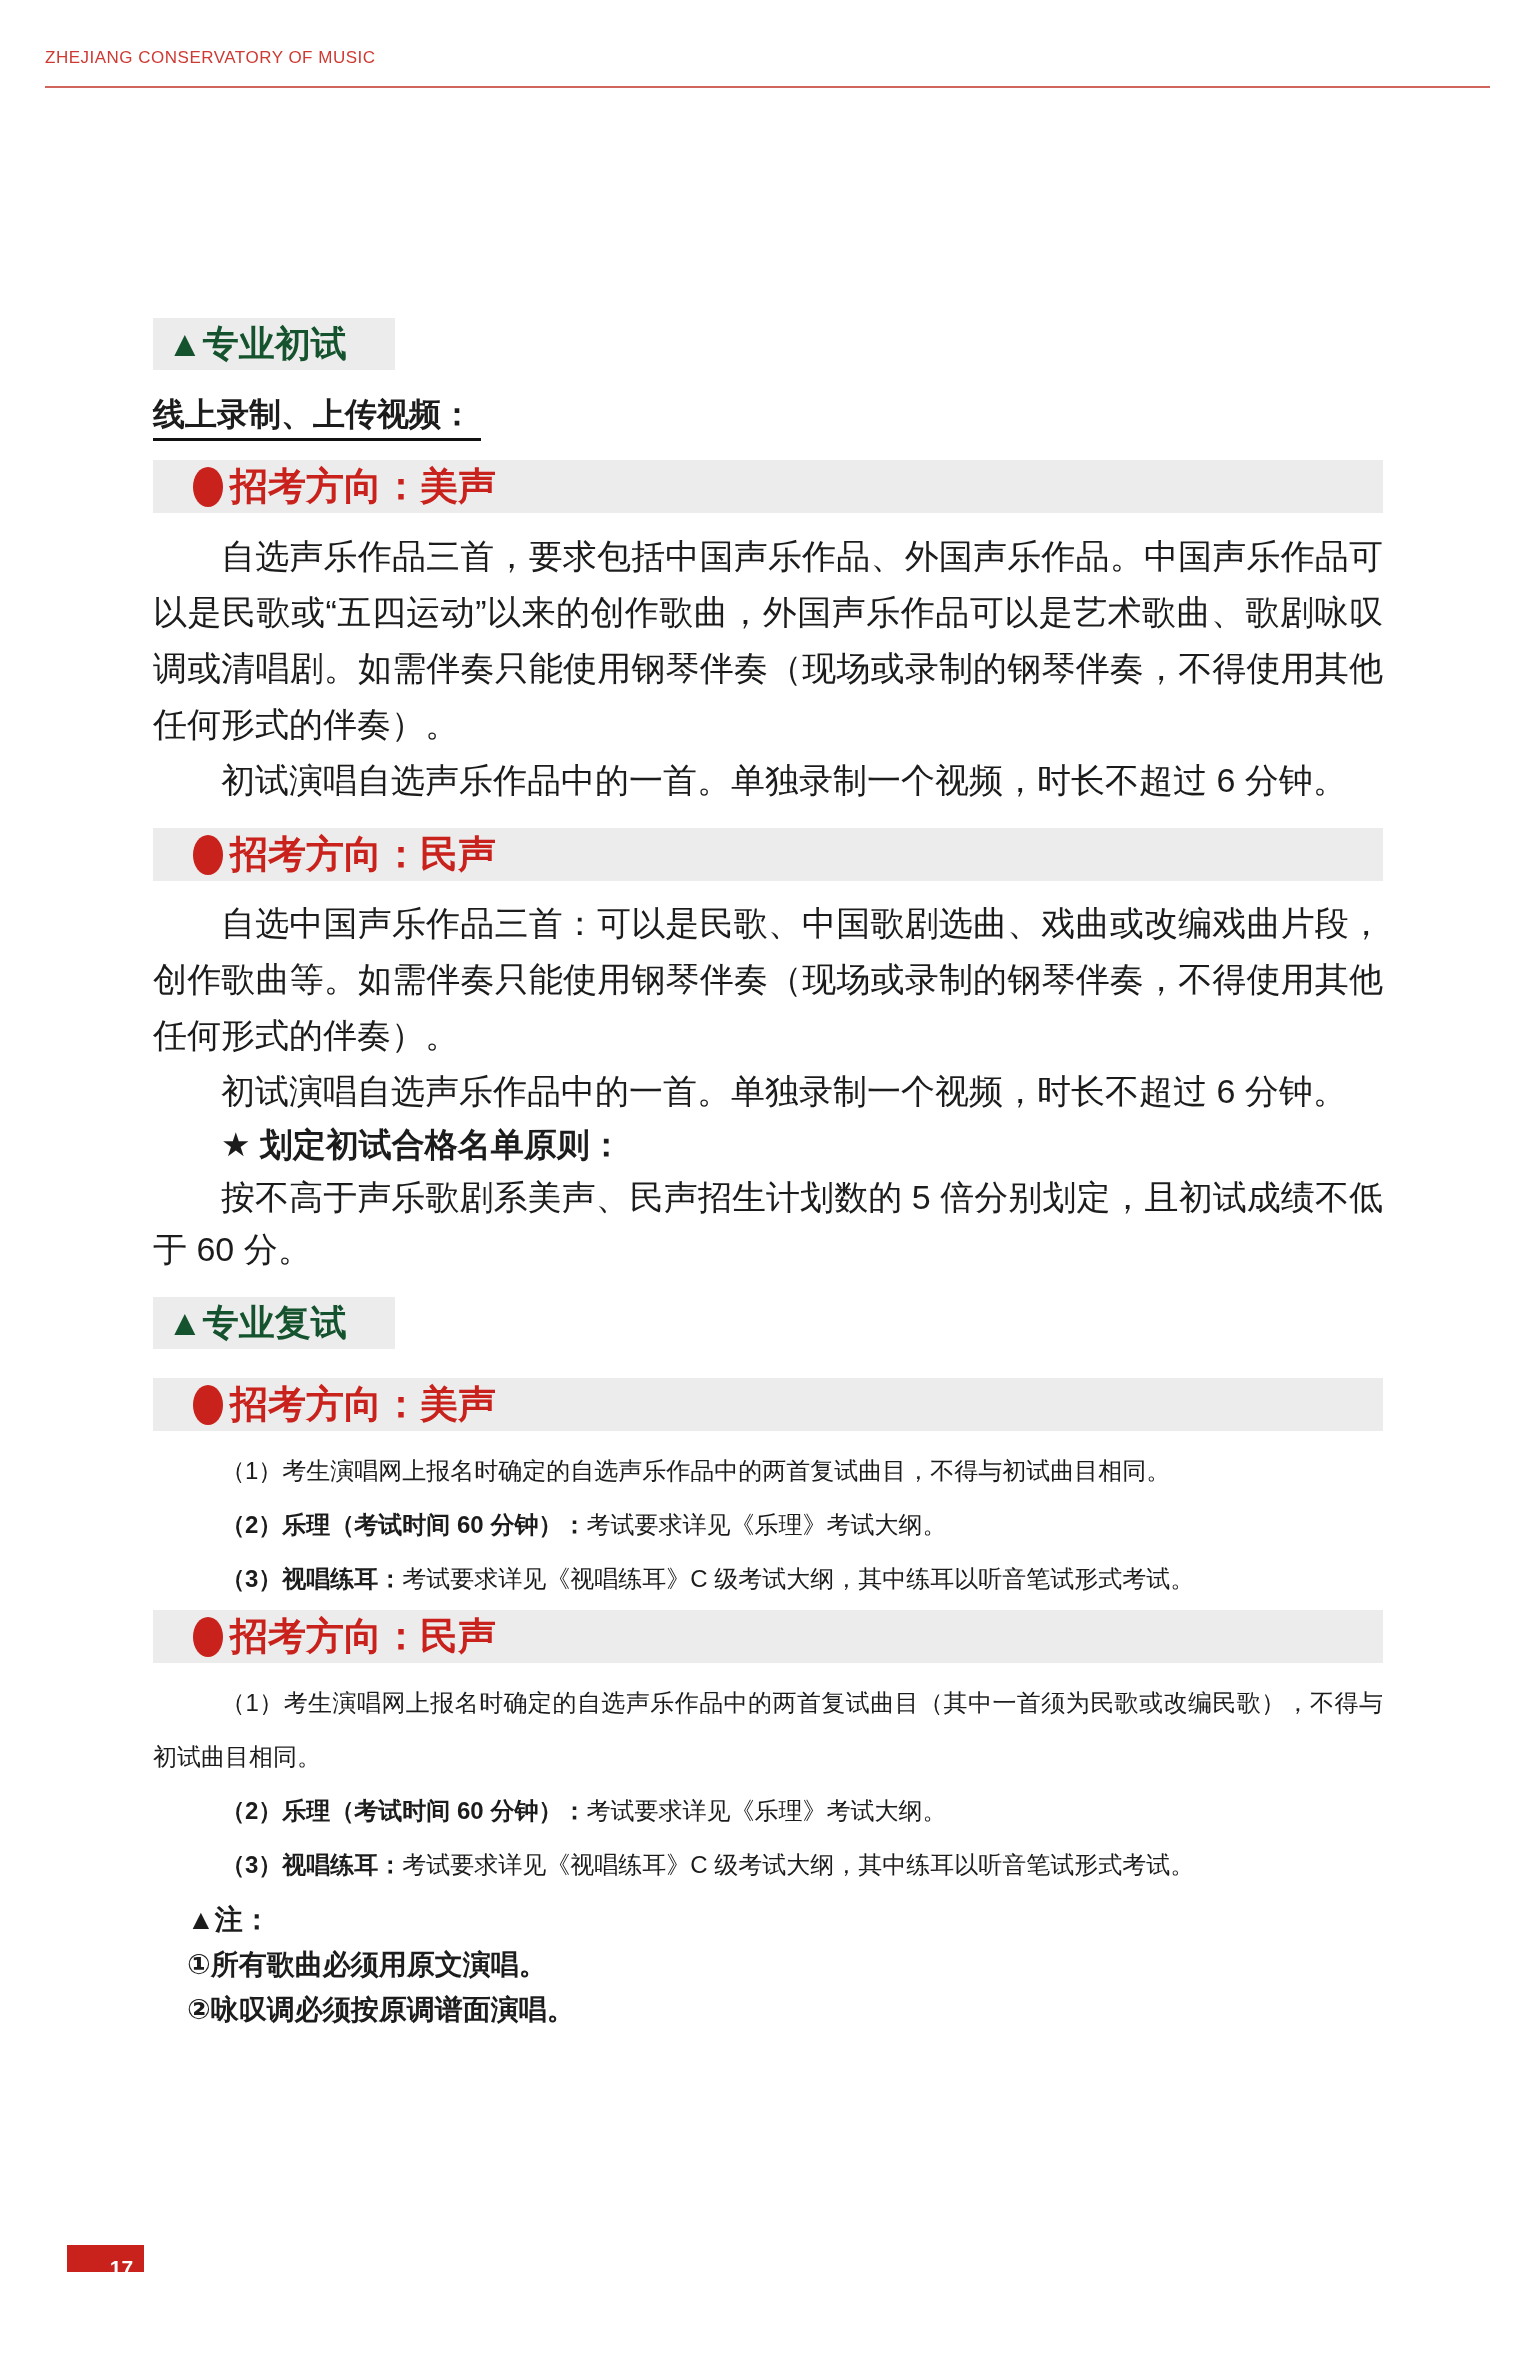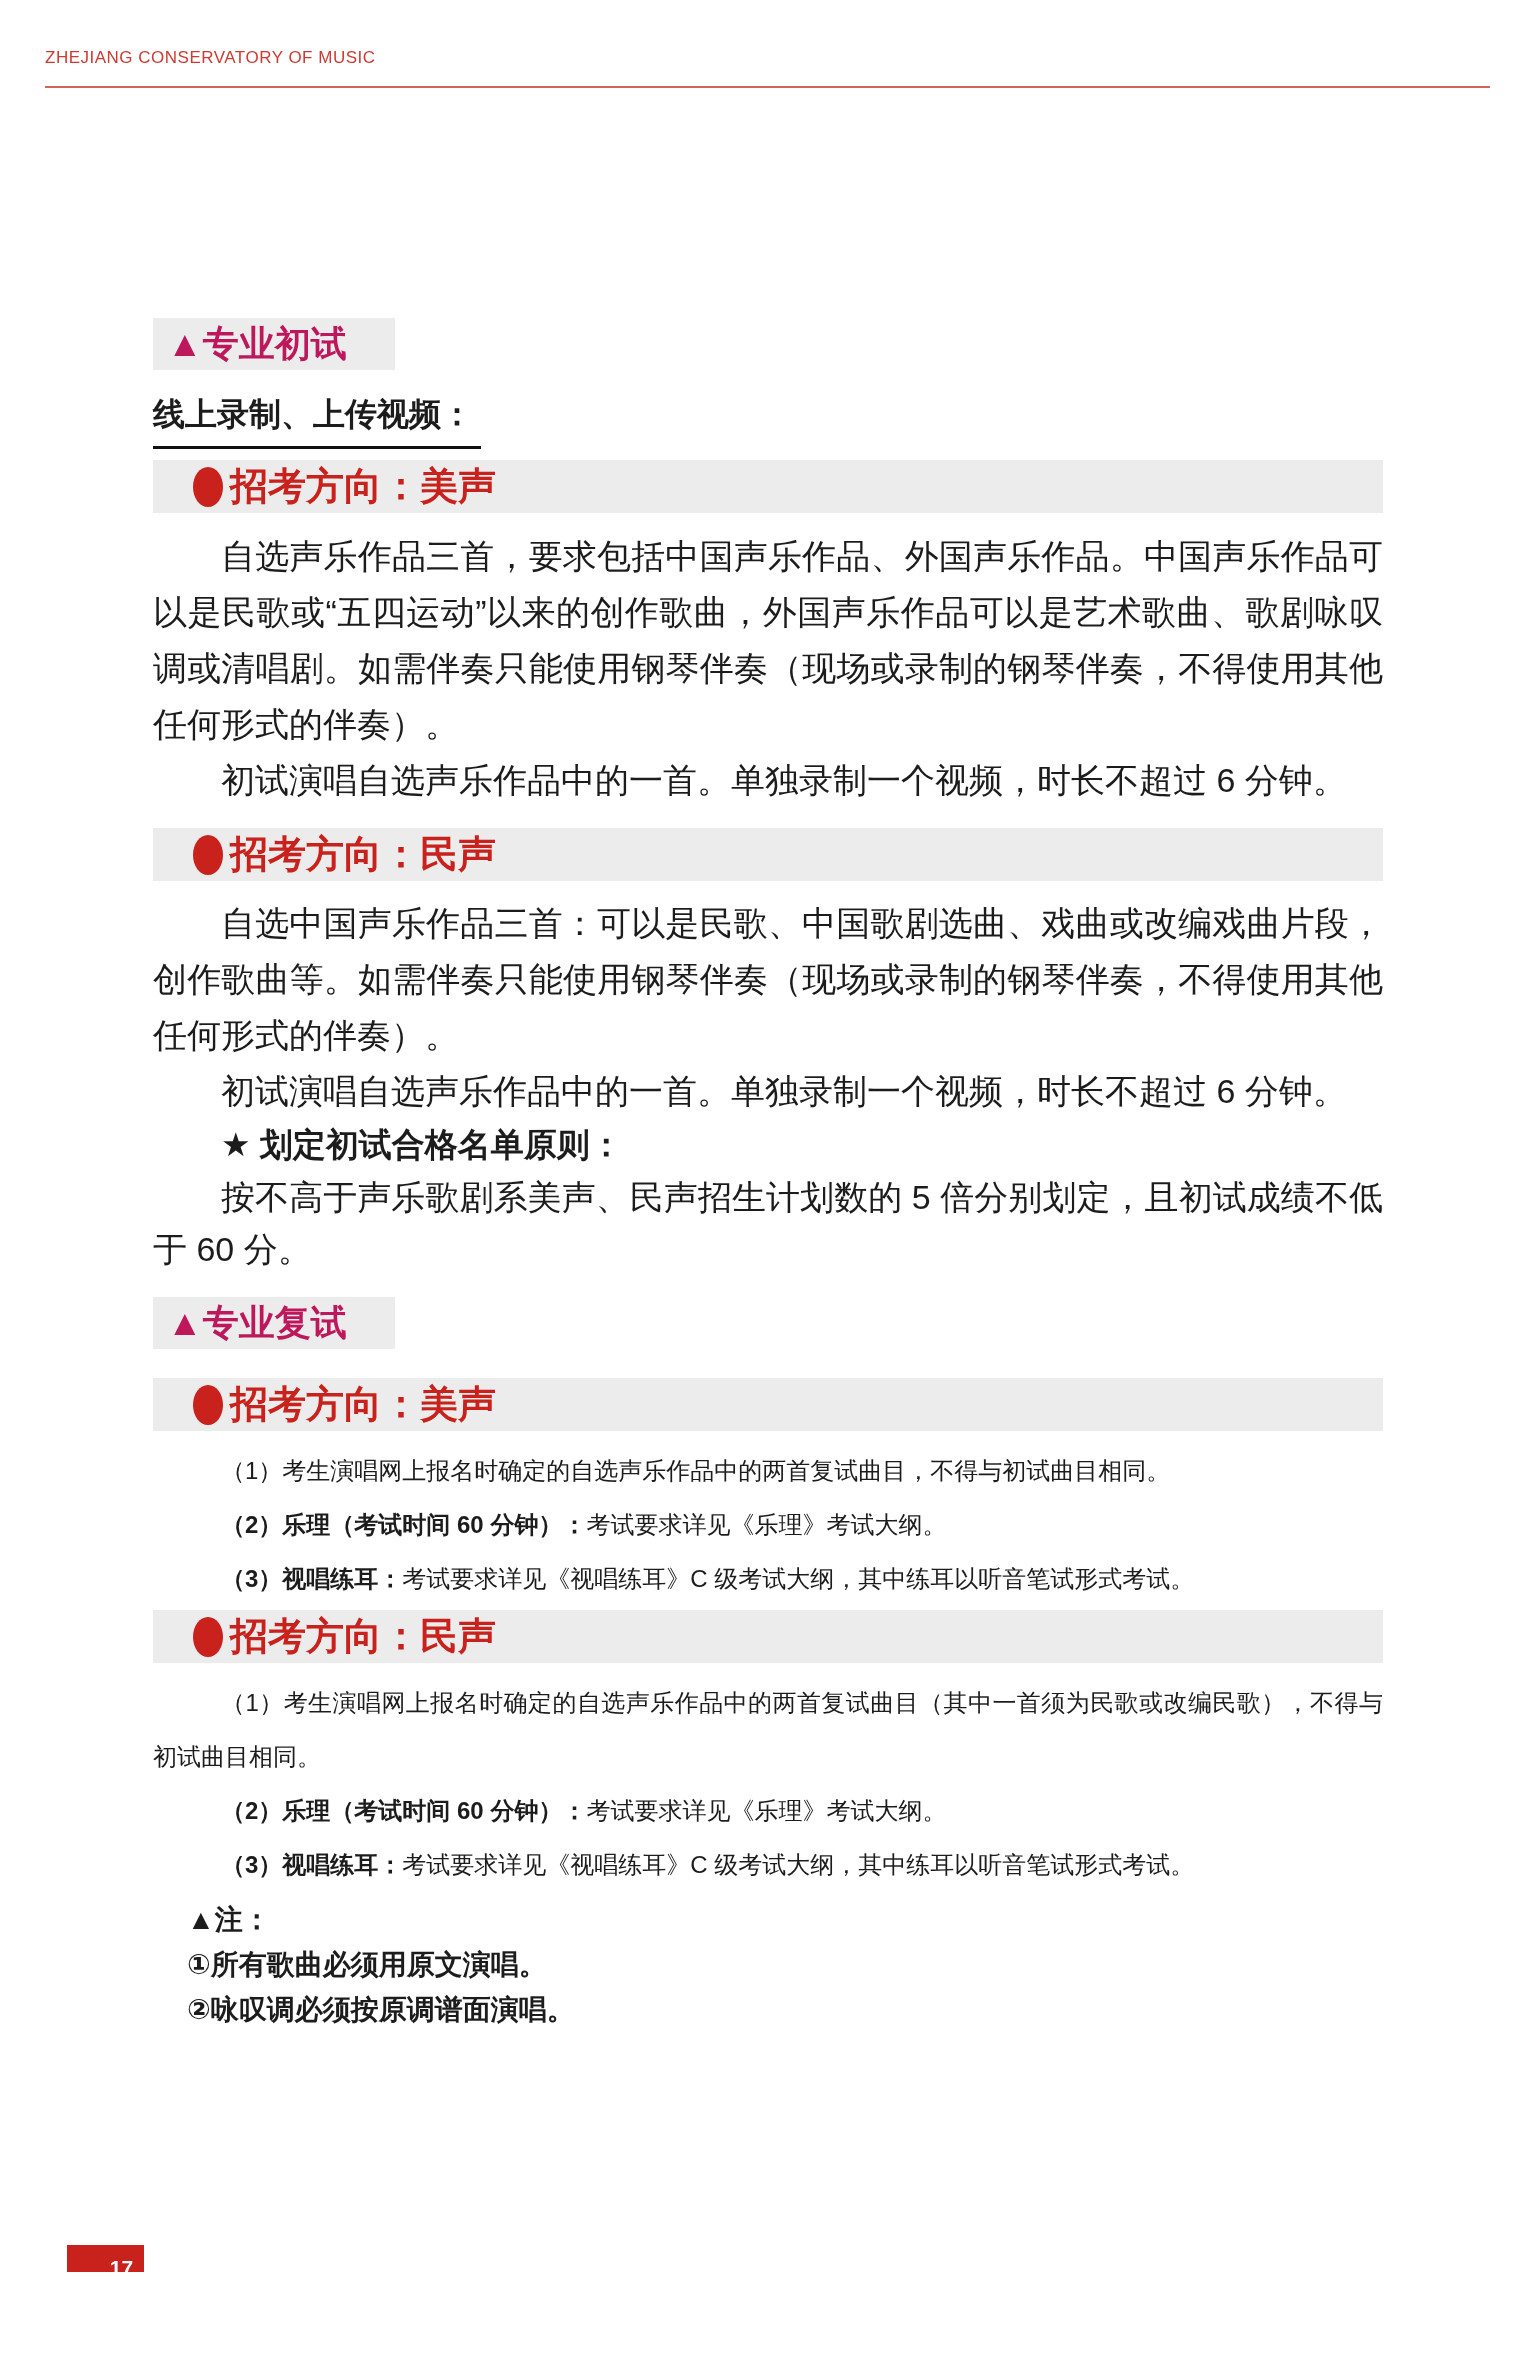--- a/index.html
+++ b/index.html
@@ -32,26 +32,26 @@
   .barline { height:53px; background:#c9211b; margin-top:8px; }
   .barline.thin  { width:9px;  margin-left:3px; }
   .barline.thick { width:13px; margin-left:4px; margin-right:22px; }
   .note-icon { position:absolute; left:0; top:0; width:130px; height:120px; }
 
   
   .content { position:absolute; left:153px; top:318px; width:1230px; }
 
   .h2bar {
     width:fit-content; background:#ececec; height:52px; line-height:52px;
-    padding:0 48px 0 14px; font-size:36px; font-weight:700; color:#be185d; white-space:nowrap;
+    padding:0 48px 0 14px; font-size:36px; font-weight:700; color:#14532d; white-space:nowrap;
   }
   .h2bar.second { margin-top:22px; }
 
   .online { margin-top:22px; font-size:32px; font-weight:700; line-height:44px; }
-  .online .u { border-bottom:3px solid #111; padding-bottom:14px; padding-right:8px; }
+  .online .u { border-bottom:3px solid #111; padding-bottom:6px; padding-right:8px; }
 
   .dirbar {
     background:#ececec; height:53px; display:flex; align-items:center;
     padding-left:40px; box-sizing:border-box;
     font-size:38px; font-weight:700; color:#c9211b;
   }
   .dirbar .dot { width:30px; height:40px; border-radius:50%; background:#c9211b; margin-right:7px; flex:0 0 auto; }
   .mt24 { margin-top:24px; } .mt20 { margin-top:20px; } .mt29 { margin-top:29px; } .mt4 { margin-top:4px; }
 
   p { margin:0; }

